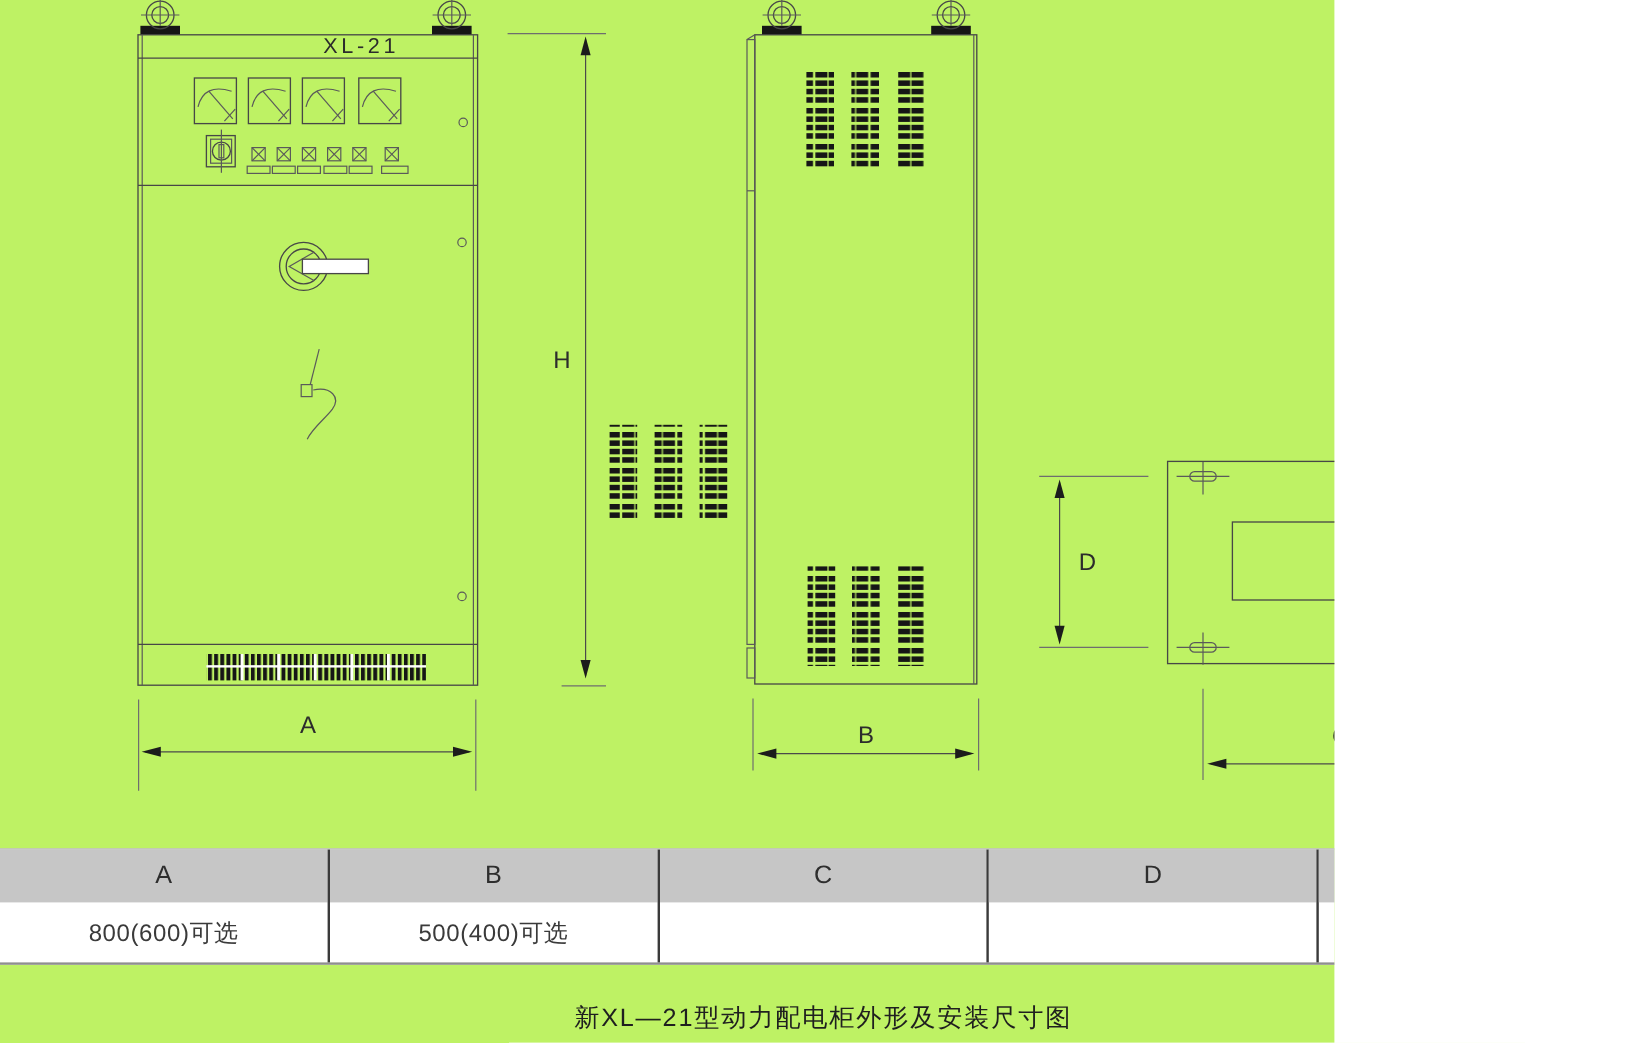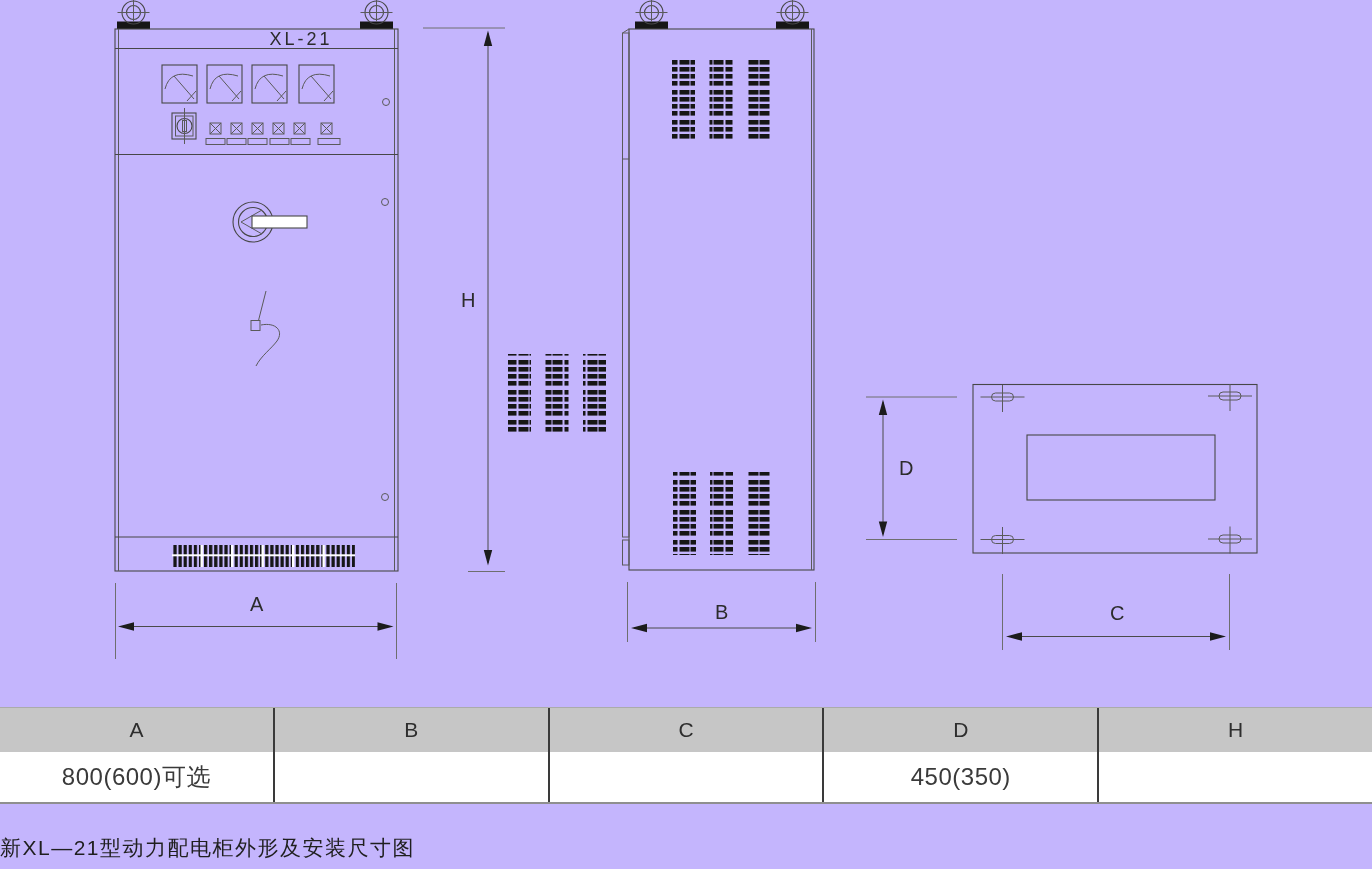--- a/index.html
+++ b/index.html
@@ -1,17 +1,17 @@
 <!DOCTYPE html>
 <html><head>
 <meta charset="utf-8">
 <style>
   html,body{margin:0;padding:0;background:#ffffff;}
   .canvas{
-    position:relative;width:1372px;height:869px;background:#c4b5fd;
+    position:relative;width:1112px;height:869px;background:#bef264;
     font-family:"Liberation Sans",sans-serif;overflow:hidden;
   }
   .canvas svg{position:absolute;top:0;left:0;display:block;}
 
   
   .ln{stroke:#474747;stroke-width:1.1;fill:none;}
   .ln-thin{stroke:#5a5a5a;stroke-width:1;fill:none;}
   .dimln{stroke:#4a4a4a;stroke-width:1;fill:none;}
   .extln{stroke:#6e6e6e;stroke-width:1;fill:none;}
   .darkfill{fill:#161616;stroke:none;}
@@ -28,24 +28,24 @@
     border-top:1px solid #ababab;border-bottom:2px solid #8f8f8f;background:#fff;
   }
   .dim-col{flex:1;display:flex;flex-direction:column;min-width:0;}
   .dim-col + .dim-col{border-left:2px solid #3a3a3a;}
   .cell-h{
     height:44px;background:#c6c6c6;display:flex;align-items:center;justify-content:center;
     font-size:21px;color:#2e2e2e;
   }
   .cell-v{
     flex:1;display:flex;align-items:center;justify-content:center;
-    font-size:24px;color:#3a3a3a;letter-spacing:0.5px;
+    font-size:20px;color:#3a3a3a;letter-spacing:0.5px;
   }
   .caption{
-    position:absolute;top:834px;left:0;width:1372px;text-align:left;
+    position:absolute;top:834px;left:0;width:1372px;text-align:center;
     font-size:21px;color:#1f1f1f;letter-spacing:1.5px;
   }
 </style>
 </head>
 <body>
 
 <div class="canvas">
 
 <svg width="1372" height="706" viewBox="0 0 1372 706">
   <defs>
@@ -308,27 +308,27 @@
   </g>
 </svg>
 
   <div class="dim-table">
     <div class="dim-col">
       <div class="cell-h">A</div>
       <div class="cell-v">800(600)可选</div>
     </div>
     <div class="dim-col">
       <div class="cell-h">B</div>
+      <div class="cell-v">500(400)可选</div>
     </div>
     <div class="dim-col">
       <div class="cell-h">C</div>
     </div>
     <div class="dim-col">
       <div class="cell-h">D</div>
-      <div class="cell-v">450(350)</div>
     </div>
     <div class="dim-col">
       <div class="cell-h">H</div>
     </div>
   </div>
 
   <div class="caption">新XL—21型动力配电柜外形及安装尺寸图</div>
 
 </div>
 

